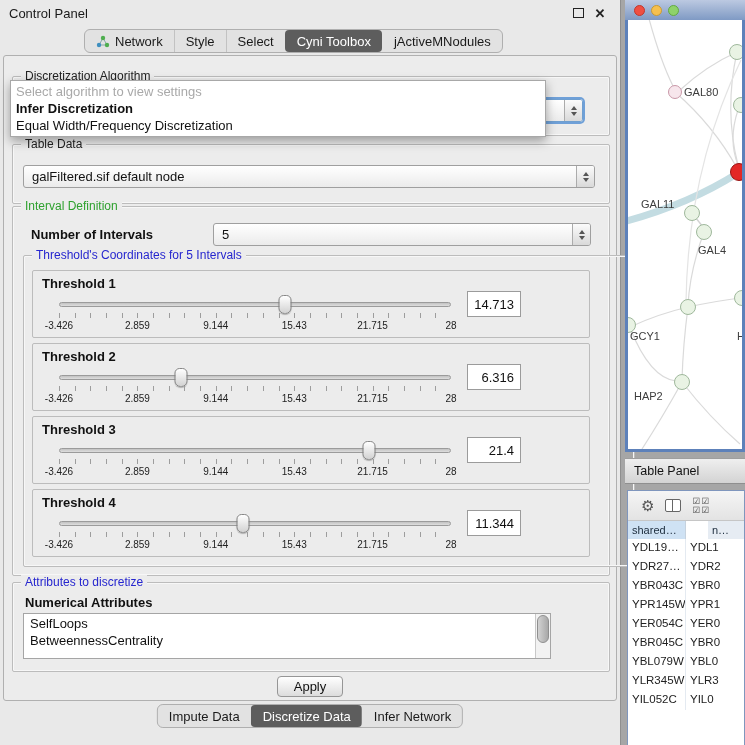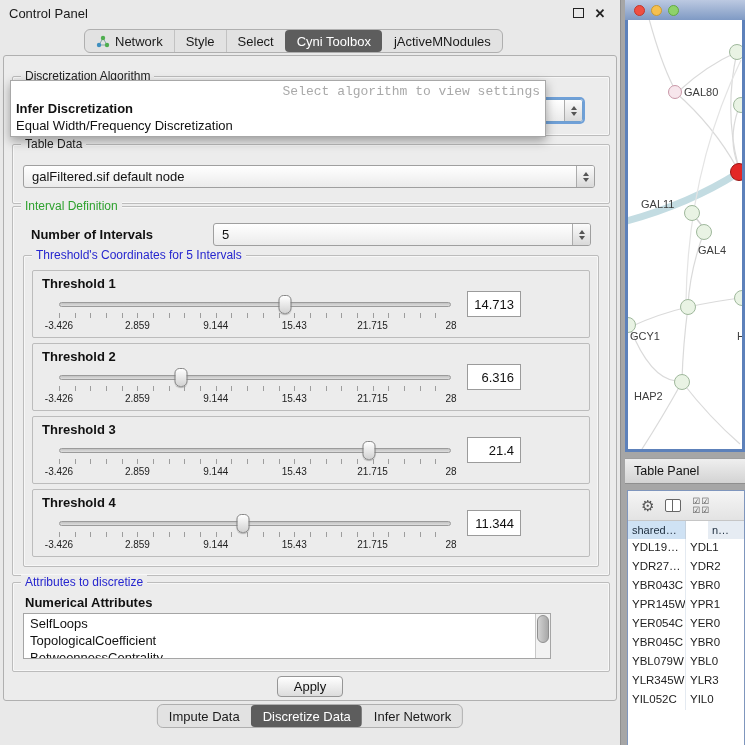--- a/index.html
+++ b/index.html
@@ -25,21 +25,21 @@
   .panel-body{position:absolute;left:3px;top:55px;width:614px;height:646px;background:#ececec;border:1px solid #b0b0b0;border-radius:3px;box-sizing:border-box;}
 
   .group{position:absolute;border:1px solid #bcbcbc;border-radius:2px;box-shadow:inset 0 0 0 1px #f7f7f7;}
   .group-title{position:absolute;top:-8px;left:8px;background:#ececec;padding:0 4px;font-size:12px;color:#222;white-space:nowrap;}
   .group-title.green{color:var(--interval-title,#2ea12e);}
   .group-title.blue{color:var(--section-title-blue,#2626cf);}
 
   .algo-group{left:8px;top:20px;width:596px;height:58px;}
   .td-group{left:8px;top:88px;width:596px;height:58px;}
   .interval-group{left:8px;top:150px;width:596px;height:368px;}
-  .thr-group{left:10px;top:48px;width:574px;height:310px;}
+  .thr-group{left:10px;top:48px;width:574px;height:310px;padding-left:36px;}
   .attr-group{left:8px;top:526px;width:596px;height:88px;}
 
   .combo{position:absolute;height:23px;background:linear-gradient(#ffffff,#ebebeb);border:1px solid #9f9f9f;border-radius:3px;display:flex;align-items:center;box-sizing:border-box;cursor:default;}
   .combo-val{flex:1;padding:0 8px;font-size:13px;color:#111;white-space:nowrap;overflow:hidden;}
   .combo-arrows{width:17px;align-self:stretch;border-left:1px solid #ababab;display:flex;flex-direction:column;align-items:center;justify-content:center;gap:2px;background:linear-gradient(#fbfbfb,#d9d9d9);border-radius:0 2px 2px 0;}
   .tri-up{width:0;height:0;border-left:3.5px solid transparent;border-right:3.5px solid transparent;border-bottom:4px solid #555;}
   .tri-dn{width:0;height:0;border-left:3.5px solid transparent;border-right:3.5px solid transparent;border-top:4px solid #555;}
   .algo-combo{left:10px;top:22px;right:26px;border-color:#6f9fd0;box-shadow:0 0 0 2px var(--focus-ring,#6fa0d8);}
   .td-combo{left:10px;top:20px;right:14px;}
   .ni-combo{left:200px;top:16px;right:18px;}
@@ -58,21 +58,21 @@
   .attr-label{position:absolute;left:12px;top:12px;font-weight:bold;font-size:13px;color:#111;}
   .listbox{position:absolute;left:10px;top:30px;width:528px;height:46px;background:#fff;border:1px solid #a5a5a5;overflow:hidden;box-sizing:border-box;}
   .list-items{padding:1px 0 0 6px;font-size:13px;line-height:17px;color:#111;}
   .vscroll{position:absolute;right:0;top:0;bottom:0;width:14px;background:#f2f2f2;border-left:1px solid #c8c8c8;}
   .vthumb{position:absolute;left:1px;right:1px;top:1px;height:26px;background:linear-gradient(90deg,#d2d2d2,#a8a8a8);border:1px solid #8f8f8f;border-radius:6px;}
 
   .apply-btn{position:absolute;left:50%;top:620px;transform:translateX(-50%);width:66px;height:21px;background:linear-gradient(#ffffff,#dcdcdc);border:1px solid #969696;border-radius:4px;font-size:13px;font-family:inherit;color:#111;cursor:default;}
 
   .dropdown-popup{position:absolute;left:10px;top:80px;width:536px;z-index:40;background:#fff;border:1px solid #a8a8a8;box-shadow:0 4px 10px rgba(0,0,0,.35);padding:2px 0;box-sizing:border-box;}
   .opt{font-size:13px;line-height:17px;padding:0 5px;color:#111;cursor:default;}
-  .opt.placeholder{text-align:right;color:#a9a9a9;font-family:Liberation Mono, monospace;}
+  .opt.placeholder{text-align:left;color:#a9a9a9;}
   .opt.bold{font-weight:bold;}
 
   
   .net-window{position:absolute;left:625px;top:0;width:120px;height:452px;background:var(--net-frame,#5d81ba);}
   .net-titlebar{position:absolute;left:0;top:0;right:0;height:20px;background:linear-gradient(#bcc9e1,#7f9ac4);display:flex;align-items:center;gap:6px;padding-left:9px;box-sizing:border-box;}
   .light{width:11px;height:11px;border-radius:50%;box-sizing:border-box;}
   .light.red{background:#ef4f43;border:1px solid #c0382e;}
   .light.yellow{background:#f6c04f;border:1px solid #c89a36;}
   .light.green{background:#8ed26a;border:1px solid #63a844;}
   .net-canvas{position:absolute;left:3px;top:20px;width:114px;height:429px;background:#fff;overflow:hidden;}
@@ -251,21 +251,20 @@
           </div>
         </div>
       </div>
 
       <div class="group attr-group">
         <span class="group-title blue">Attributes to discretize</span>
         <span class="attr-label">Numerical Attributes</span>
         <div class="listbox">
           <div class="list-items">
               <div>SelfLoops</div>
-              <div>TopologicalCoefficient</div>
               <div>BetweennessCentrality</div>
             </div>
           <div class="vscroll">
               <div class="vthumb"></div>
             </div>
         </div>
       </div>
 
       <button class="apply-btn">Apply</button>
     </div>

